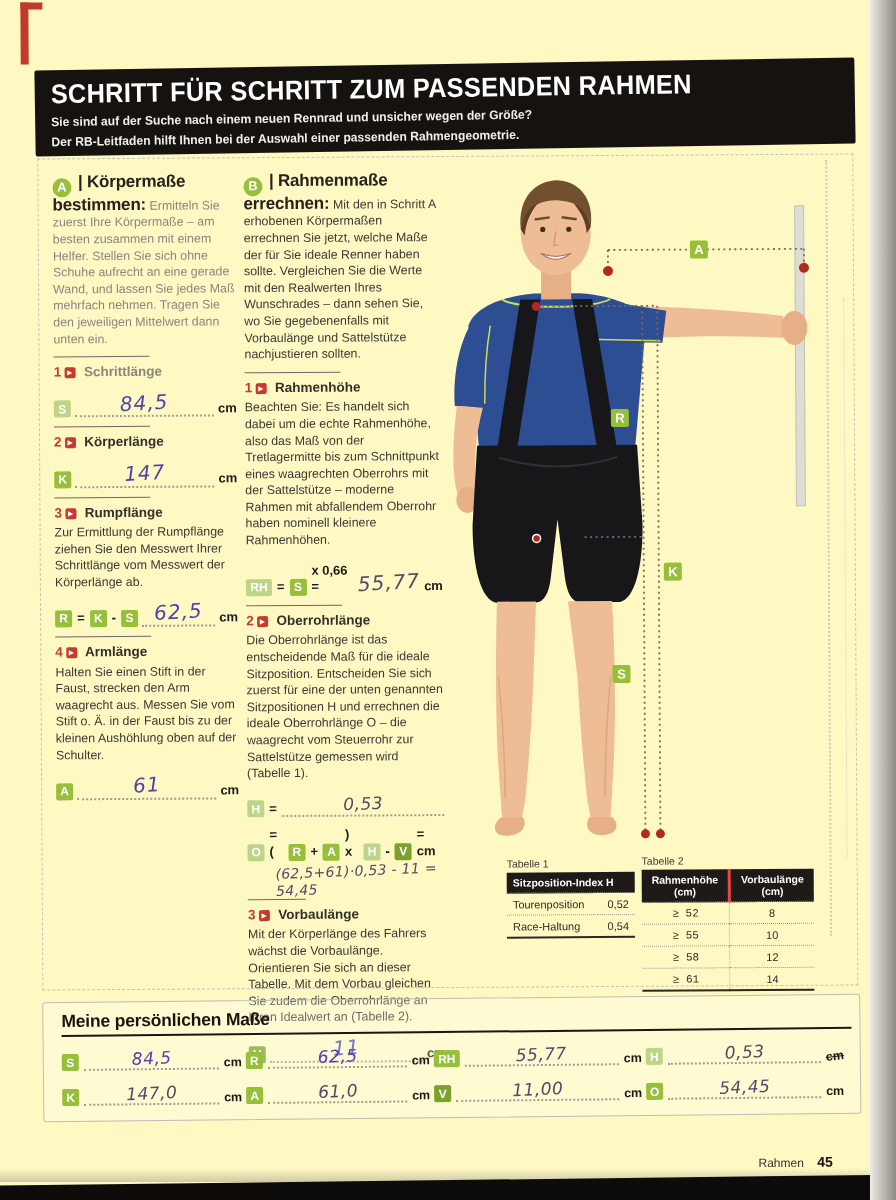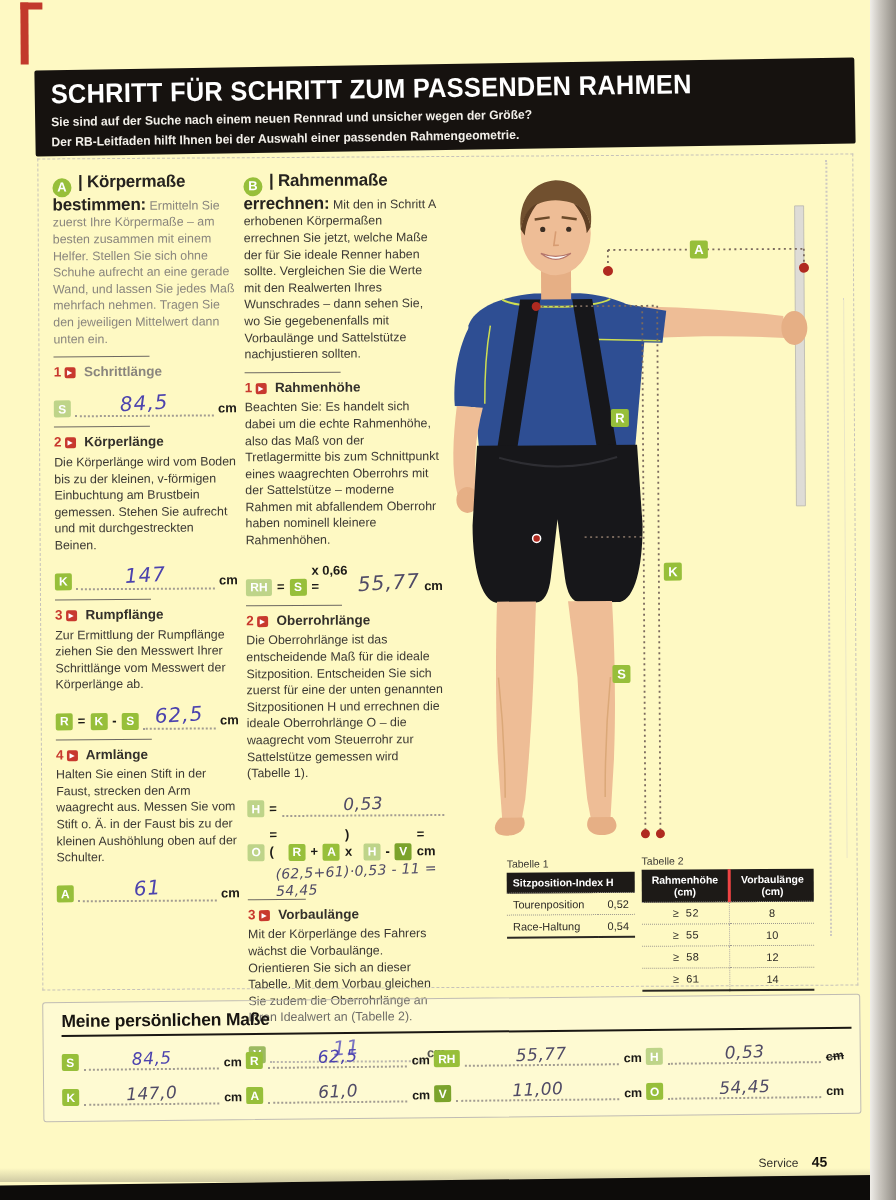--- a/index.html
+++ b/index.html
@@ -140,21 +140,20 @@
       <span class="lb light">S</span>
       <span class="hwline"><span class="hw big ink-blue">84,5</span></span>
       <span class="unit">cm</span>
     </div>
 
     <div class="rule"></div>
     <div class="sec-title">
       <span class="num">2</span><span class="arr">▸</span>
       <span>Körperlänge</span>
     </div>
-    <div>Die Körperlänge wird vom Boden bis zu der kleinen, v-förmigen Einbuchtung am Brustbein gemessen. Stehen Sie aufrecht und mit durchgestreckten Beinen.</div>
     <div class="mline">
       <span class="lb">K</span>
       <span class="hwline"><span class="hw big ink-blue">147</span></span>
       <span class="unit">cm</span>
     </div>
 
     <div class="rule"></div>
     <div class="sec-title">
       <span class="num">3</span><span class="arr">▸</span>
       <span>Rumpflänge</span>
@@ -405,21 +404,21 @@
       </div>
       <div class="pentry">
         <span class="lb">O</span>
         <span class="hwline"><span class="hw med ink-dark">54,45</span></span>
         <span class="unit">cm</span>
       </div>
     </div>
   </div>
 
   <div class="footer">
-    <span class="svc">Service</span>
+    <span class="svc">Rahmen</span>
     <span class="pg">45</span>
   </div>
 
 </div>
 
 <div class="bottom-shade"></div>
 <div class="bottom-band"></div>
 <div class="right-band"></div>
 </div>
 

